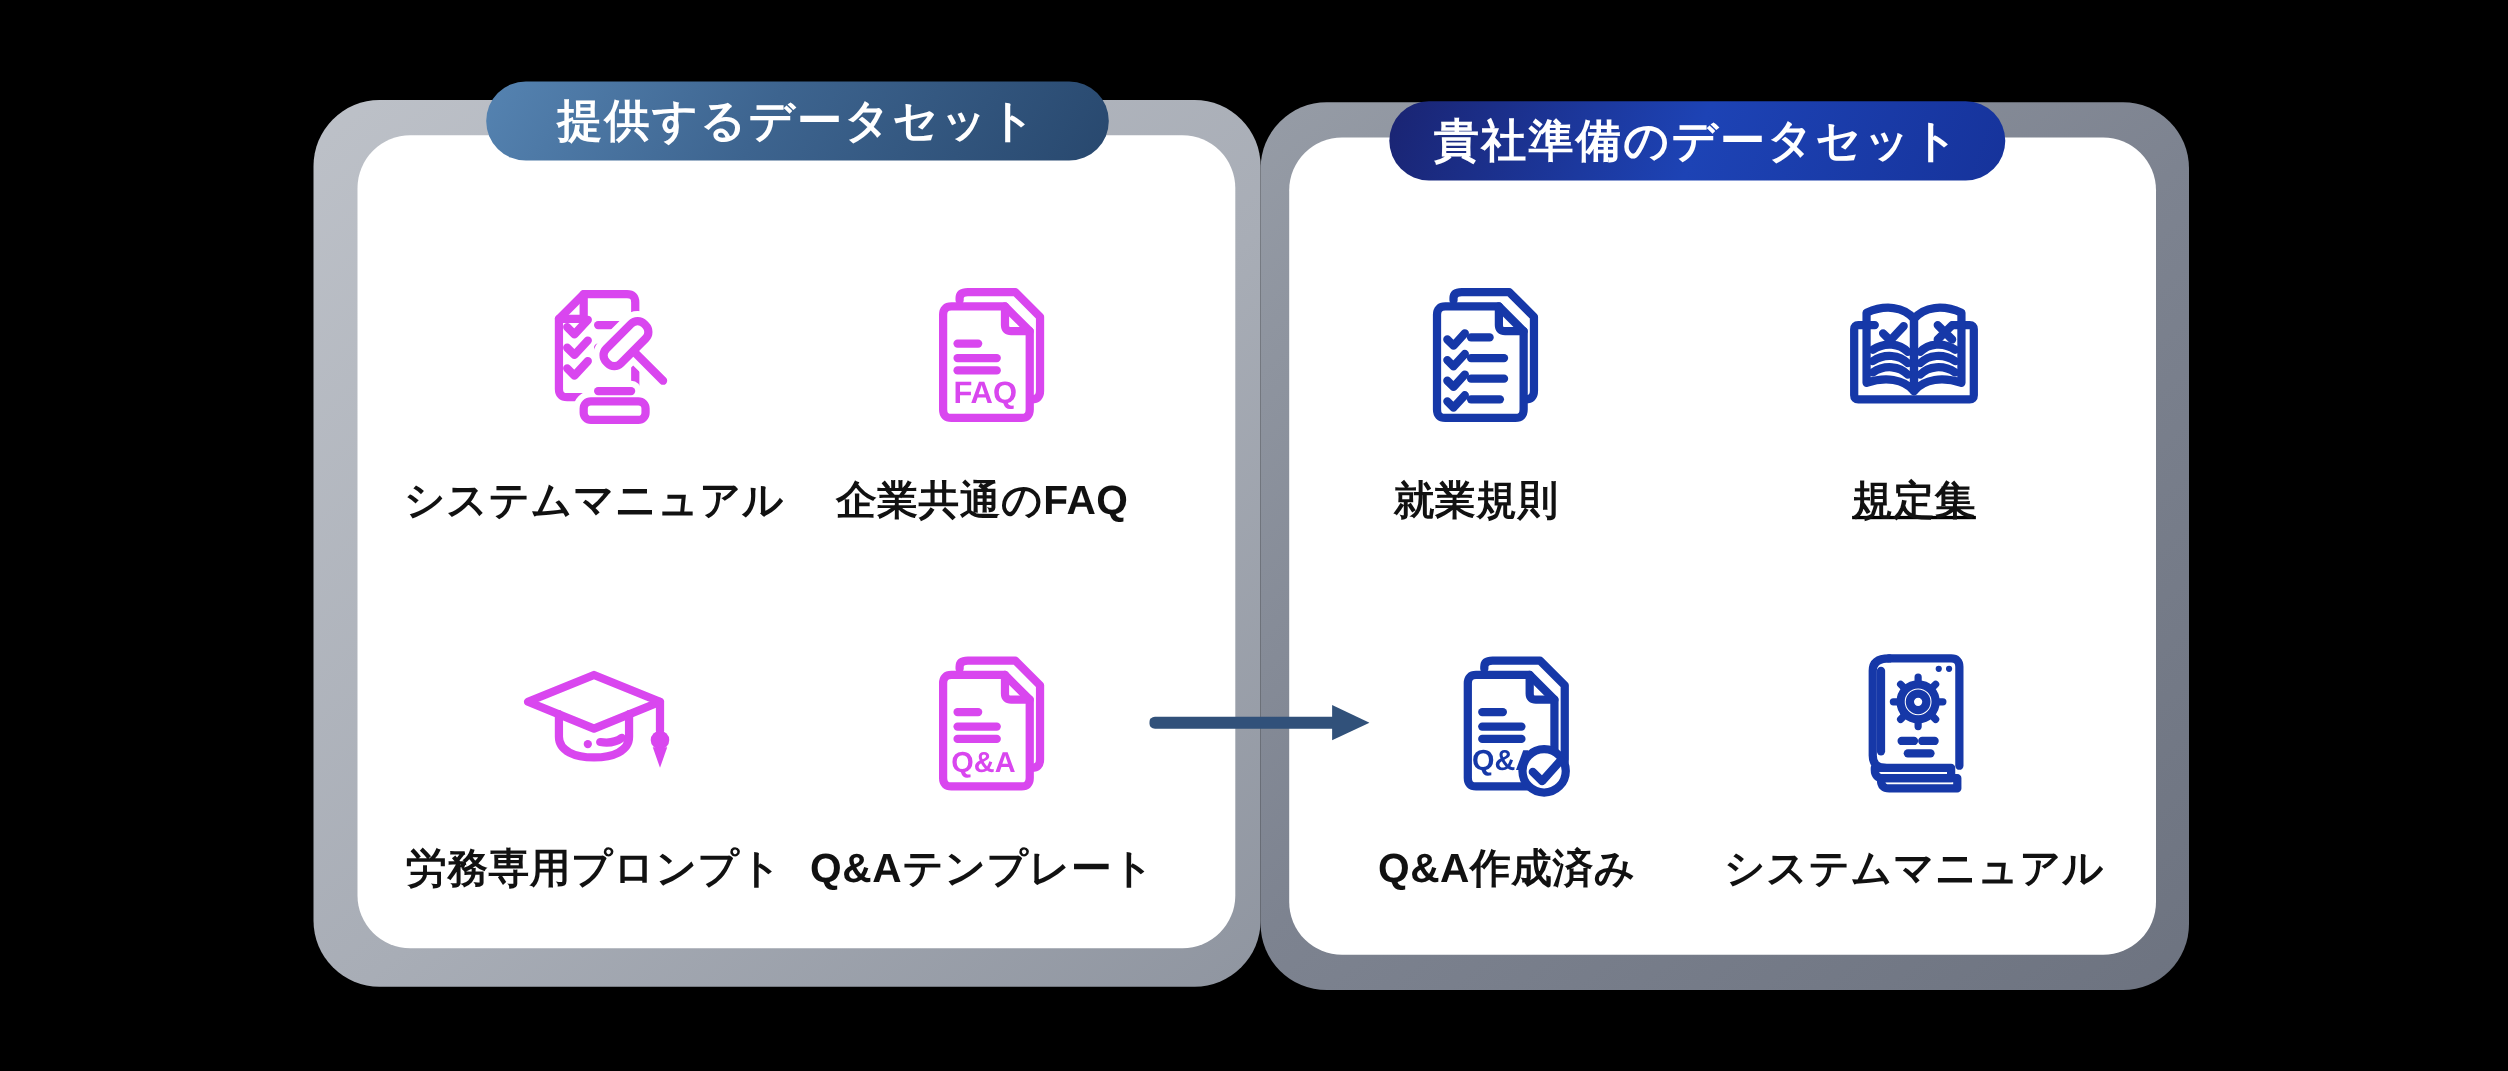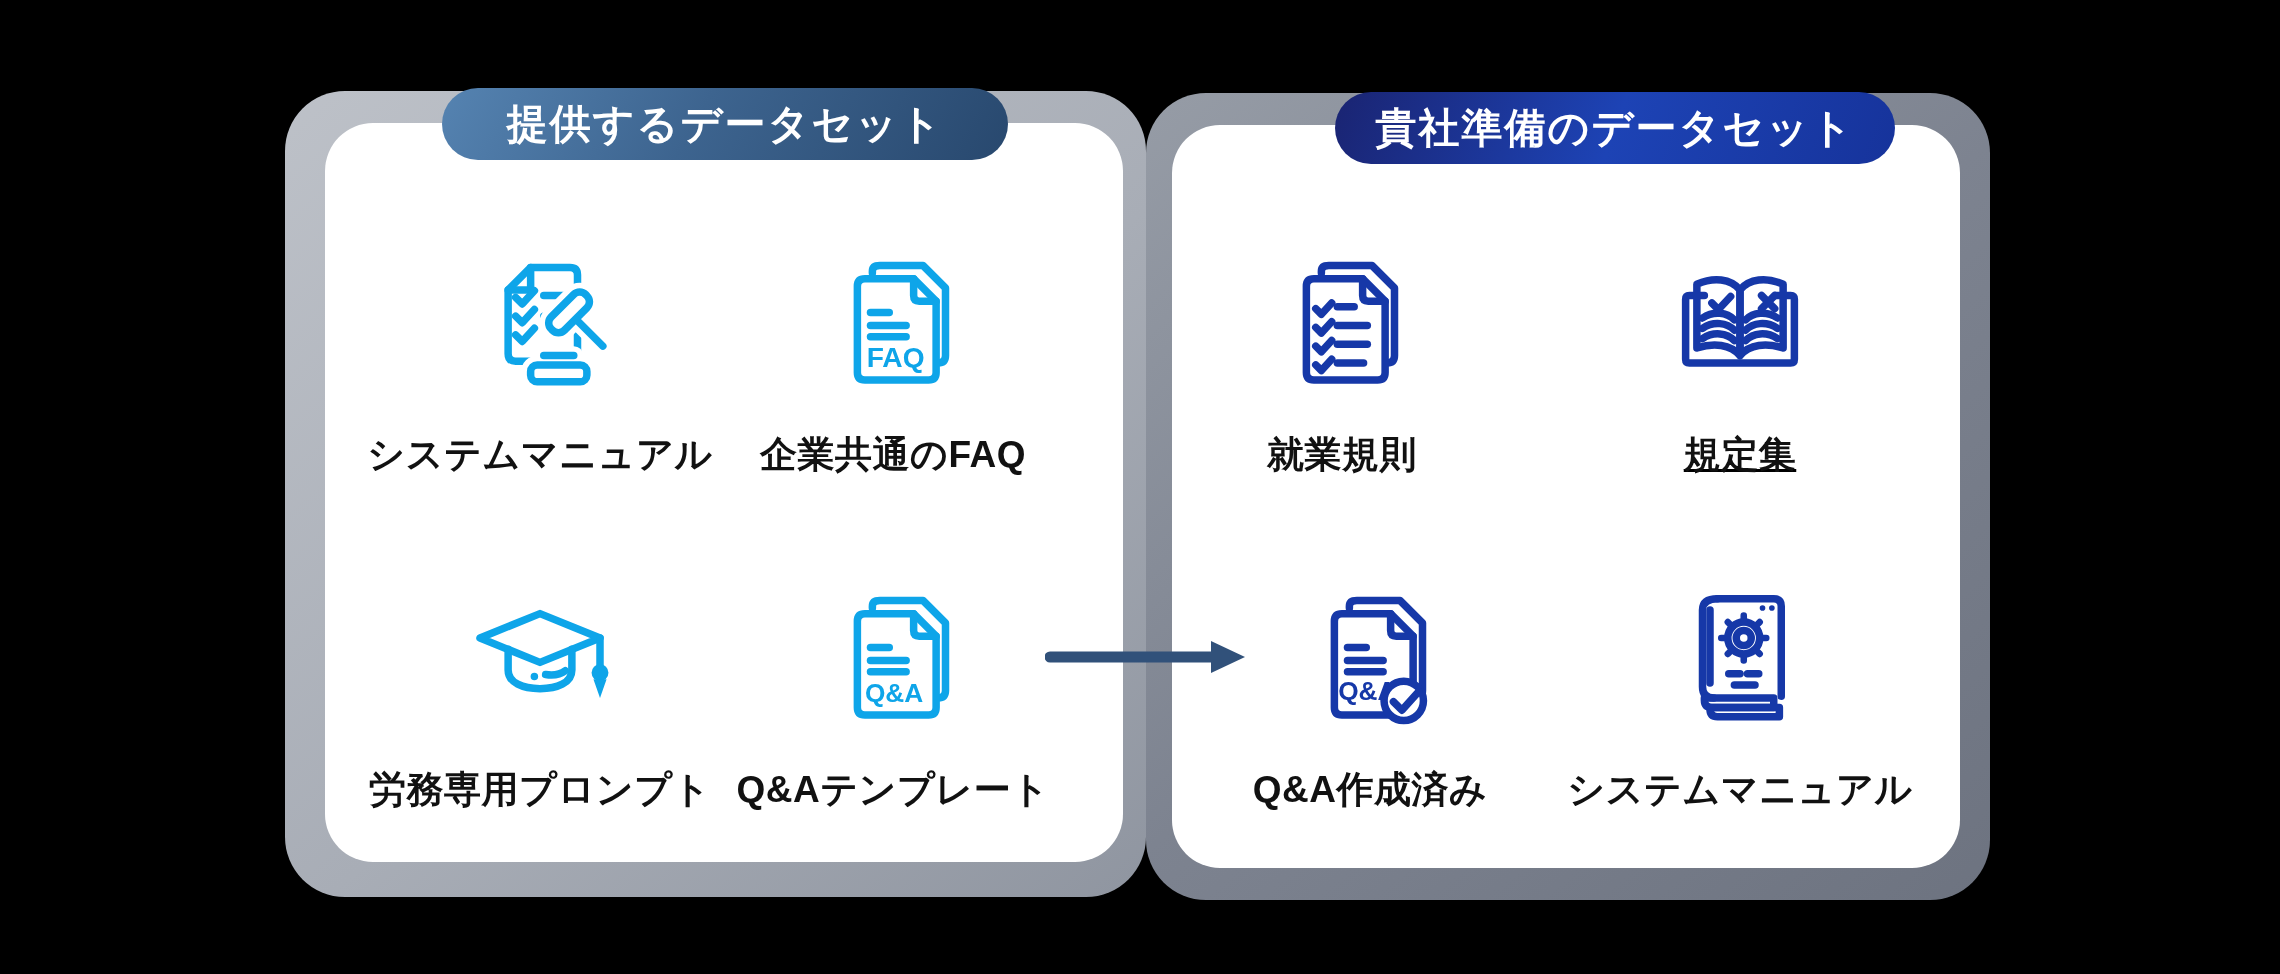--- a/index.html
+++ b/index.html
@@ -9,28 +9,28 @@
   .frame-left{left:285px;top:91px;width:861px;height:806px;
       background:linear-gradient(140deg,#bdc1c8 0%,#a8adb6 55%,#8f95a0 100%);}
   .frame-right{left:1146px;top:93px;width:844px;height:807px;
       background:linear-gradient(140deg,#969ca6 0%,#7d8390 50%,#6d7380 100%);}
   .card{position:absolute;border-radius:48px;background:#ffffff;}
   .card-left{left:325px;top:123px;width:798px;height:739px;}
   .card-right{left:1172px;top:125px;width:788px;height:743px;}
   .badge{position:absolute;height:72px;border-radius:40px;display:flex;
          align-items:center;justify-content:center;color:#fff;font-size:41px;
          font-weight:bold;letter-spacing:2px;z-index:5;}
-  .badge-left{left:442px;top:88px;width:566px;
+  .badge-left{left:442px;top:74px;width:566px;
       background:linear-gradient(120deg,#5583b1 0%,#3d648f 45%,#28486e 100%);justify-content:center;}
-  .badge-right{left:1335px;top:92px;width:560px;
+  .badge-right{left:1263px;top:92px;width:560px;
       background:linear-gradient(110deg,#1a2472 0%,#1d43b5 50%,#16339b 100%);text-align:right;}
   .item{position:absolute;width:340px;display:flex;flex-direction:column;
         align-items:center;z-index:3;}
   .icon-box{width:152px;height:152px;display:flex;align-items:center;justify-content:center;}
-  .col-l{color:#0ea5e9;}
+  .col-l{color:#d946ef;}
   .col-r{color:#1638a8;}
   .item-label{margin-top:36px;font-size:37px;font-weight:bold;color:#111;
               white-space:nowrap;letter-spacing:0.5px;}
   .arrow-wrap{position:absolute;left:1045px;top:639px;width:200px;height:36px;z-index:6;}
   svg{display:block;}
   .istroke{fill:none;stroke:currentColor;stroke-width:8;stroke-linecap:round;stroke-linejoin:round;}
   .halo{fill:#fff;stroke:#fff;stroke-width:20;stroke-linecap:round;stroke-linejoin:round;}
   .ifill{fill:currentColor;stroke:none;}
   .itext{fill:currentColor;stroke:none;font-family:"Liberation Sans","DejaVu Sans",sans-serif;font-weight:bold;}
 </style>

